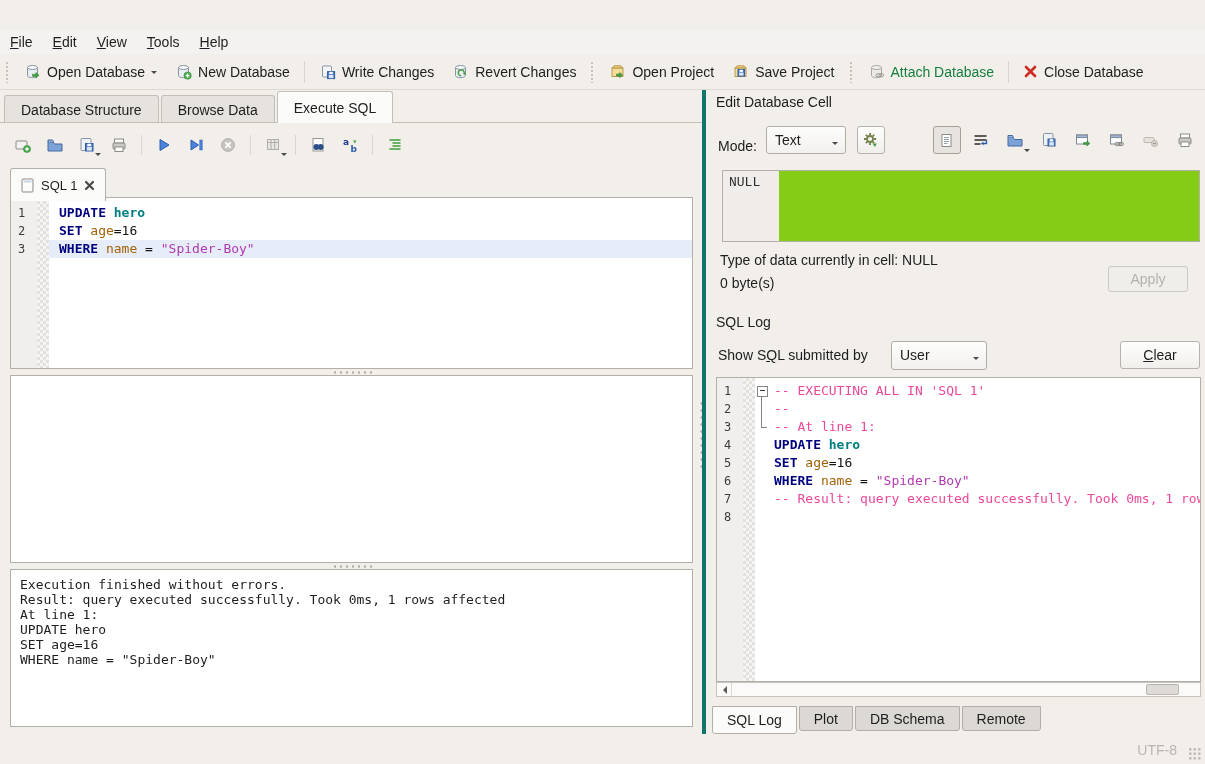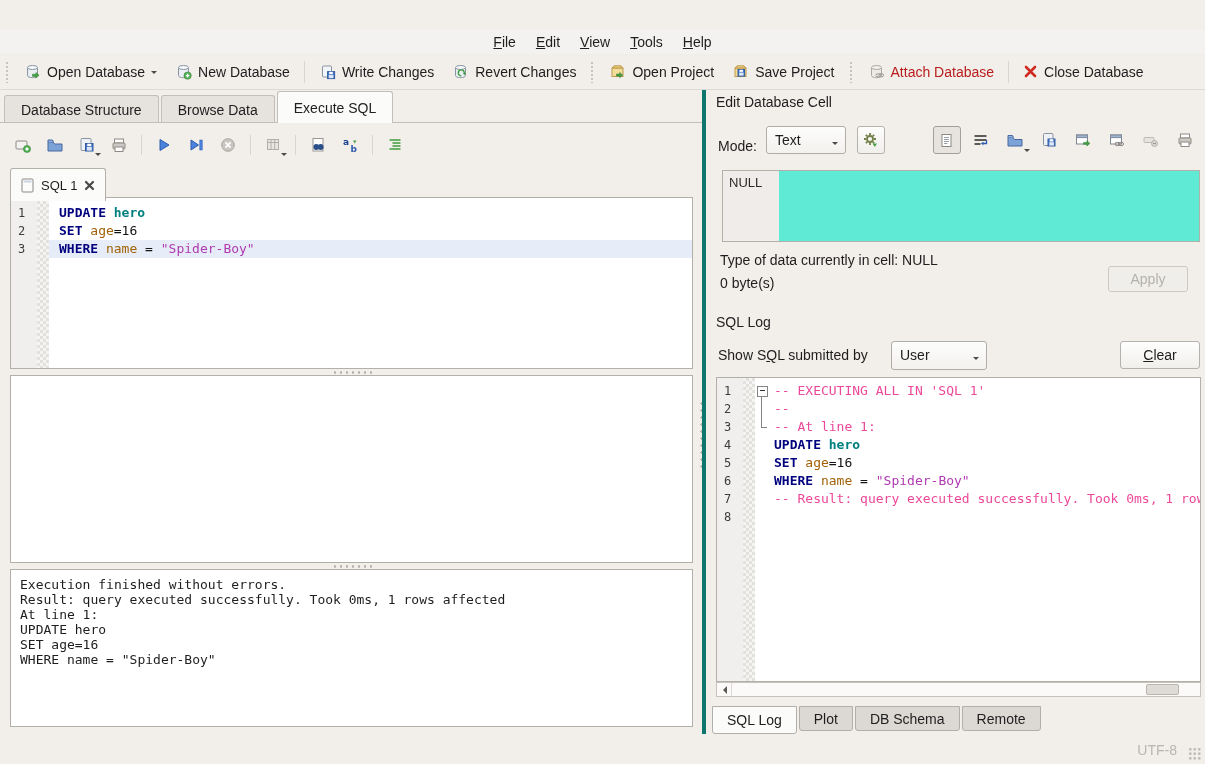--- a/index.html
+++ b/index.html
@@ -12,27 +12,27 @@
   .titletext{line-height:30px;text-align:center;color:#dcd8cf;font-weight:bold;font-size:13px;}
   .winbtns{position:absolute;right:8px;top:5px;display:flex;gap:5px;}
   .wbtn{width:20px;height:20px;border-radius:50%;background:#56544f;border:1px solid #454340;position:relative;}
   .wbtn.close{background:#e66233;border-color:#b64a22;}
   .wbtn.min::after{content:"";position:absolute;left:5px;top:9px;width:8px;height:2px;background:#2f2e2a;}
   .wbtn.max::after{content:"";position:absolute;left:6px;top:6px;width:6px;height:6px;border:2px solid #2f2e2a;}
   .wbtn.close::before,.wbtn.close::after{content:"";position:absolute;left:9px;top:5px;width:2px;height:9px;background:#7a2d12;}
   .wbtn.close::before{transform:rotate(45deg);}.wbtn.close::after{transform:rotate(-45deg);}
   
   .menubar{position:absolute;left:0;top:30px;right:0;height:24px;background:#f3f2f0;
-    display:flex;align-items:center;justify-content:center;}
+    display:flex;align-items:center;}
   .menu-item{padding:0 10px;height:100%;display:flex;align-items:center;}
   .mn{text-decoration:underline;}
   .toolbar{position:absolute;left:0;top:54px;right:0;height:36px;background:#f2eeea;
     border-bottom:1px solid #ddd9d4;display:flex;align-items:center;}
   .tbtn{display:flex;align-items:center;gap:6px;padding:0 9px;height:28px;white-space:nowrap;}
-  .tbtn.disabled{color:#b91c1c;}
+  .tbtn.disabled{color:#15803d;}
   .tsep{width:1px;height:22px;background:#d9d5d0;margin:0 5px;}
   .thandle{width:5px;height:22px;margin:0 5px;background-image:radial-gradient(circle,#c6c2bc 32%,transparent 40%);background-size:4px 4px;}
   .caret{width:0;height:0;border:3.5px solid transparent;border-top-color:#4a4a4a;margin-top:4px;}
   .mini-caret{position:absolute;right:-1px;bottom:-1px;width:0;height:0;border:3px solid transparent;border-top-color:#4a4a4a;}
   
   .main-tabs{position:absolute;left:4px;top:90px;height:33px;display:flex;align-items:flex-end;}
   .mtab{display:flex;align-items:center;padding:0 16px;height:28px;background:#e6e3df;
     border:1px solid #c2beb8;border-bottom:none;border-radius:3px 3px 0 0;margin-right:2px;}
   .mtab.active{background:#fbfbfa;height:32px;position:relative;z-index:3;}
   .left-content{position:absolute;left:0;top:122px;width:702px;bottom:30px;border-top:1px solid #c2beb8;background:#f2eeea;}
@@ -82,21 +82,21 @@
   .dockhead{position:absolute;left:10px;right:6px;height:20px;display:flex;justify-content:space-between;align-items:center;}
   .dbtns{display:flex;gap:3px;}
   .dbtn{width:13px;height:13px;display:flex;align-items:center;justify-content:center;}
   .mode-row{position:absolute;left:0;top:32px;right:0;height:32px;display:flex;align-items:flex-end;}
   .combo{height:28px;border:1px solid #b0aca6;border-radius:3px;background:linear-gradient(#fdfdfc,#f3f1ee);
     display:flex;align-items:center;padding:0 8px;position:relative;}
   .combo .caret{position:absolute;right:7px;top:11px;}
   .iconbtn{width:28px;height:28px;display:flex;align-items:center;justify-content:center;position:relative;}
   .iconbtn.framed{border:1px solid #b5b1ac;border-radius:3px;background:linear-gradient(#fdfdfc,#f1efec);}
   .iconbtn.toggled{border:1px solid #a39f99;border-radius:3px;background:#e7e4e0;}
-  .cellbox{position:absolute;left:16px;top:80px;width:478px;height:72px;background:#5eead4;border:1px solid #b3afa9;}
+  .cellbox{position:absolute;left:16px;top:80px;width:478px;height:72px;background:#84cc16;border:1px solid #b3afa9;font-family:Liberation Mono, monospace;}
   .cellstrip{position:absolute;left:0;top:0;bottom:0;width:56px;background:#efecea;}
   .cellnull{position:absolute;left:6px;top:4px;font-size:13px;color:#2c2c2c;}
   .infotext{position:absolute;left:14px;font-size:14px;}
   .btn{border:1px solid #b5b1ac;border-radius:3px;background:linear-gradient(#fefefe,#f1efeb);
     font-size:14px;display:flex;align-items:center;justify-content:center;font-family:inherit;color:#1e1e1e;}
   .btn.disabled{color:#b5b2ad;background:#f0eeea;border-color:#ccc8c3;}
   .filter-row{position:absolute;left:0;top:250px;right:0;height:30px;display:flex;align-items:center;}
   .hscroll{position:absolute;left:10px;top:592px;width:485px;height:15px;background:#fbfaf9;border:1px solid #c6c2bc;}
   .sarrow{position:absolute;top:0;width:15px;height:13px;display:flex;align-items:center;justify-content:center;}
   .sarrow.left{left:0;border-right:1px solid #dbd7d2;}

